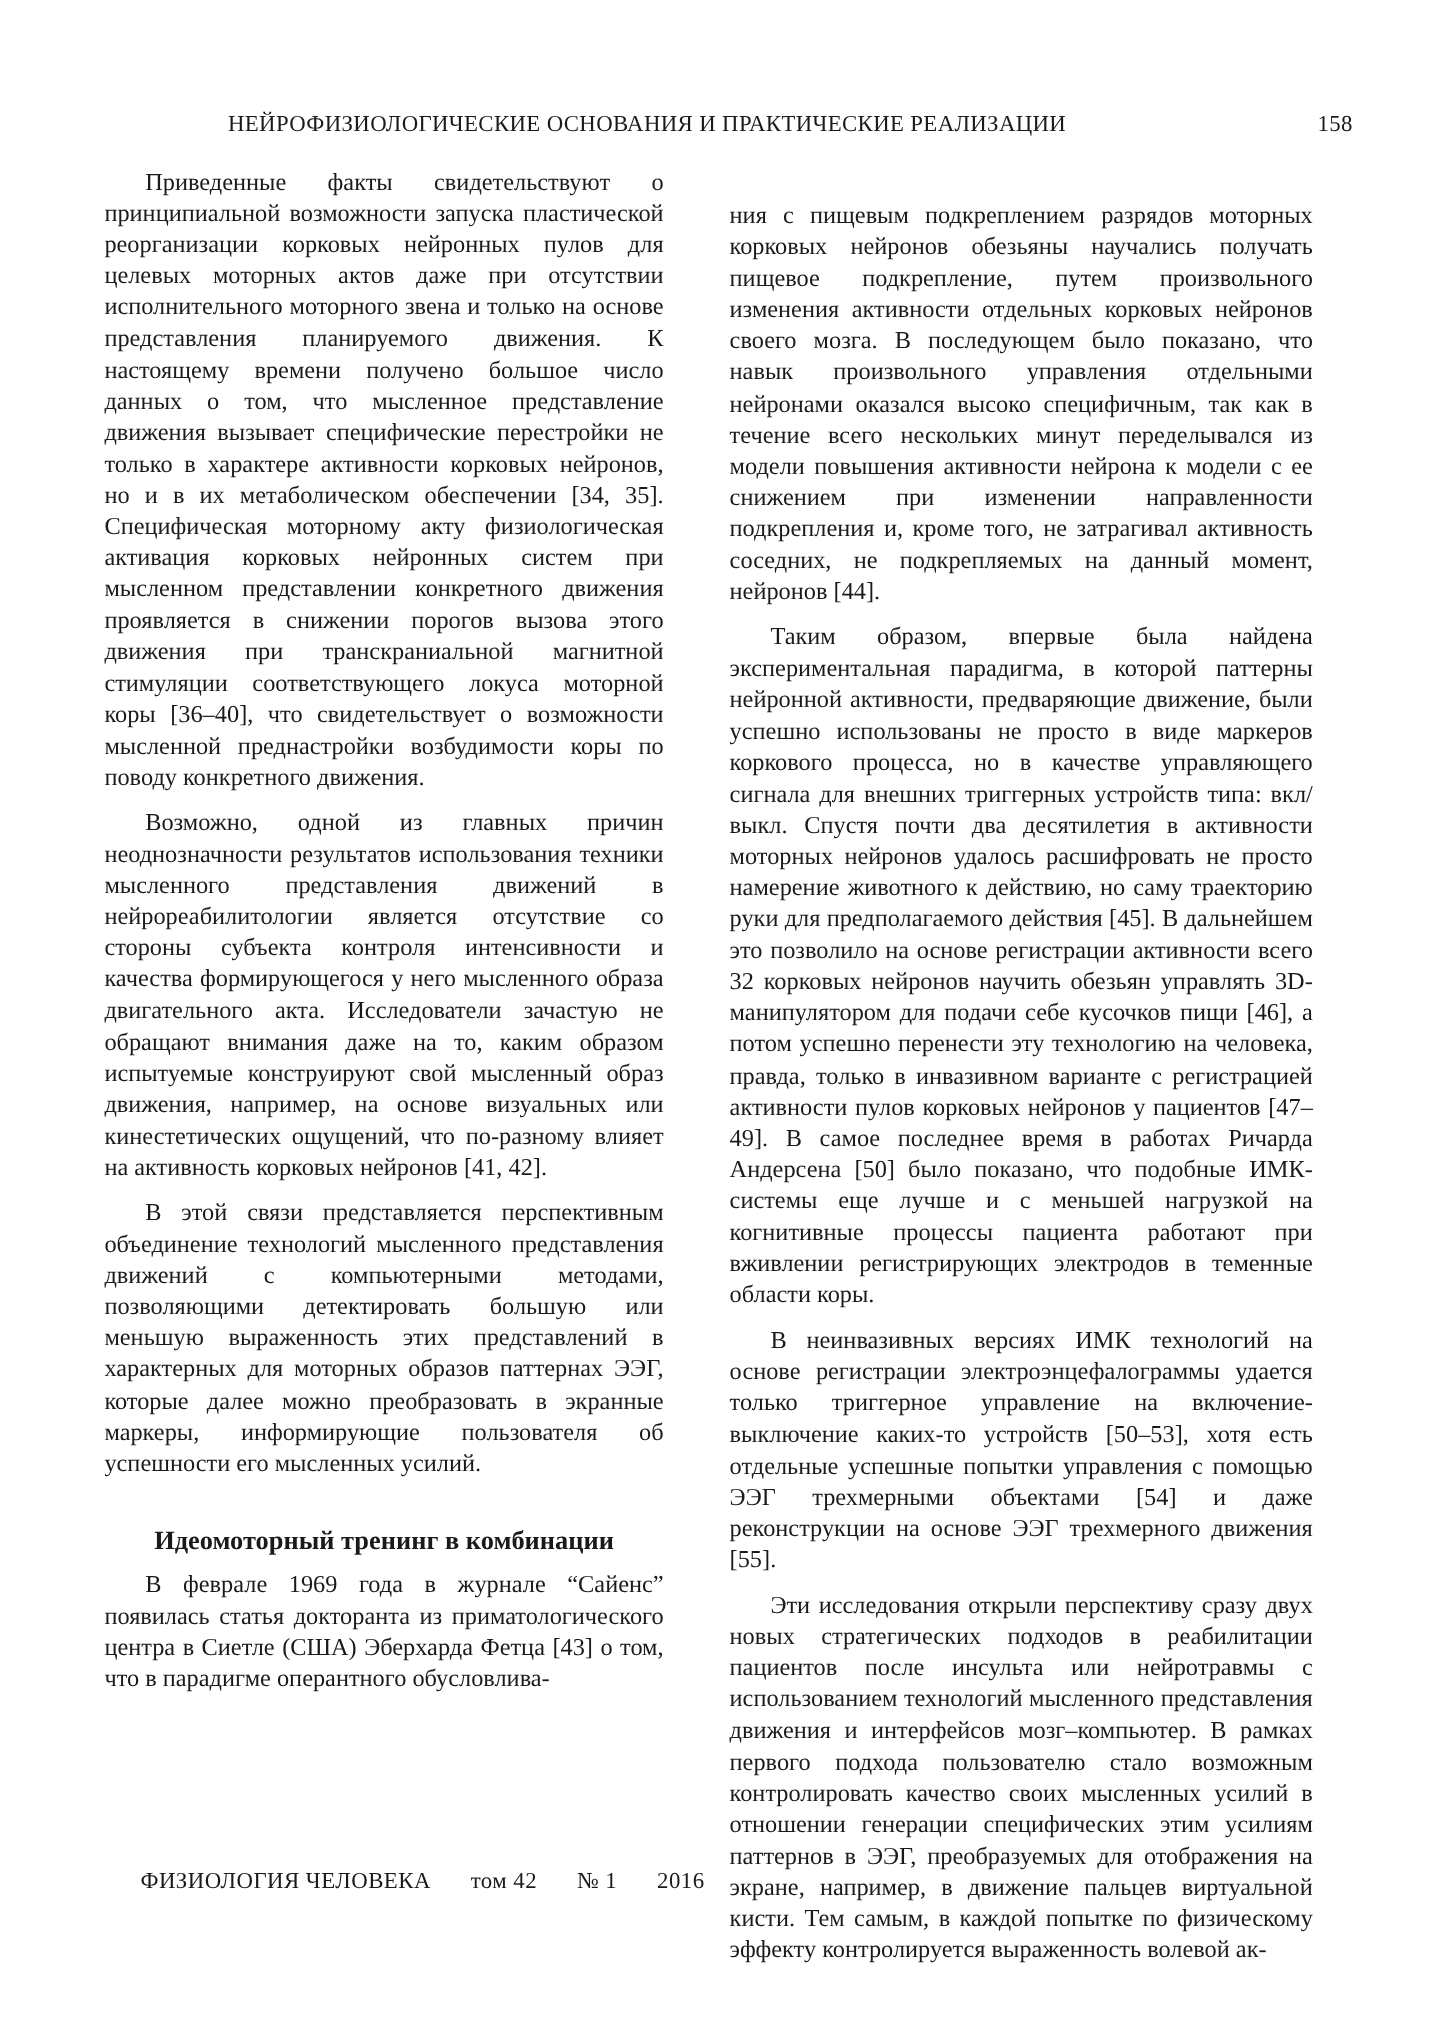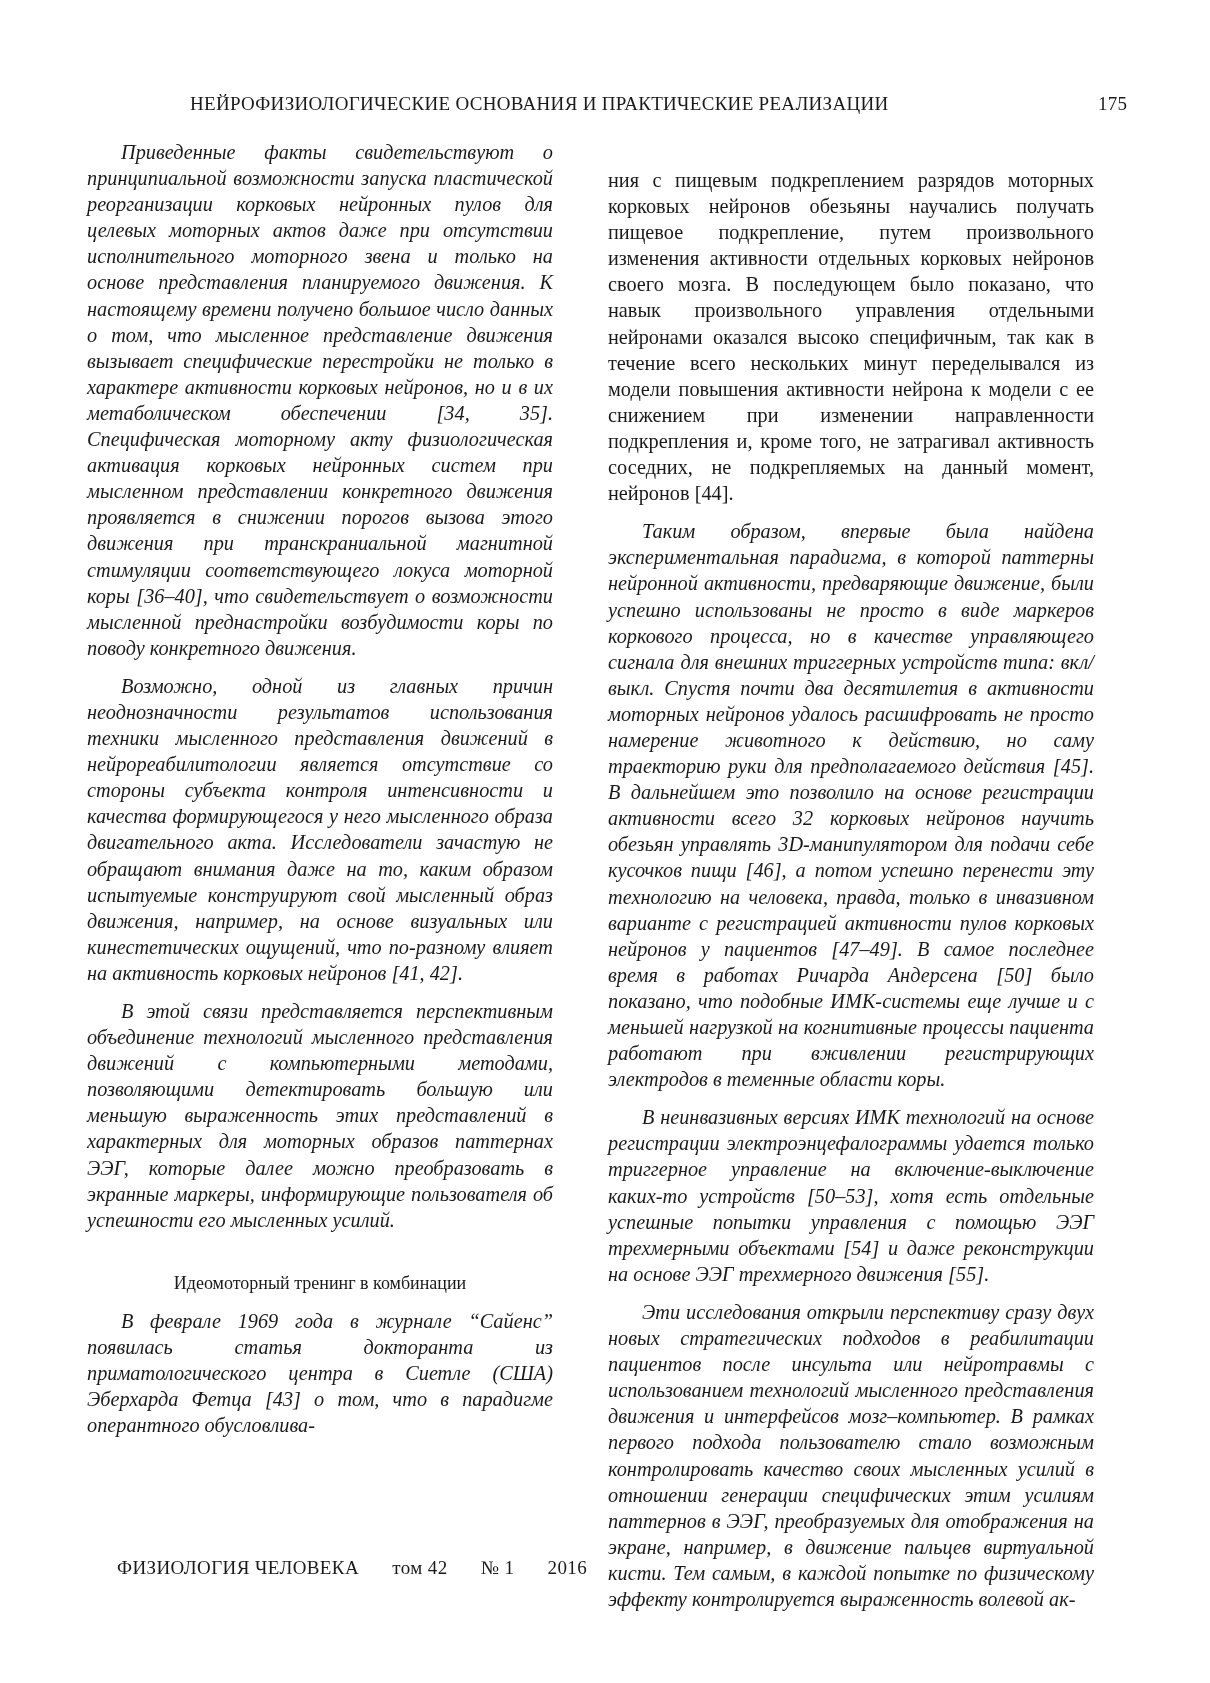--- a/index.html
+++ b/index.html
@@ -5,32 +5,32 @@
   html, body { margin:0; padding:0; background:#ffffff; }
   body { width:1210px; height:1683px; position:relative; overflow:hidden; color:#1a1a1a;
          font-family:"Liberation Serif","DejaVu Serif",serif; }
   .running-head { position:absolute; top:93px; left:190px; width:900px; font-size:19px; letter-spacing:0.3px; }
   .running-head .title { position:absolute; left:0; top:0; }
   .running-head .pageno { position:absolute; left:908px; top:0; }
   .col { position:absolute; top:139px; font-size:20.3px; line-height:26.1px; text-align:justify; }
   .col.left { left:87px; width:466px; }
   .col.right { left:608px; width:486px;margin-top:28px; }
   .col p { margin:0 0 12px 0; text-indent:0; }
-  .col p.indent { text-indent:34px;font-style:italic; }
+  .col p.indent { text-indent:34px; }
   .col p.cont { text-indent:0; }
-  .heading { text-align:center; font-weight:normal; font-size:18px; line-height:25px; margin:38px 0 12px 0; }
+  .heading { text-align:center; font-weight:bold; font-size:22px; line-height:25px; margin:38px 0 12px 0; }
   .footer { position:absolute; top:1557px; left:117px; font-size:19px; letter-spacing:0.4px; }
   .footer span { margin-right:28px; }
 </style>
 </head>
 <body>
 
 <div class="running-head">
   <span class="title">НЕЙРОФИЗИОЛОГИЧЕСКИЕ ОСНОВАНИЯ И ПРАКТИЧЕСКИЕ РЕАЛИЗАЦИИ</span>
-  <span class="pageno">175</span>
+  <span class="pageno">158</span>
 </div>
 
 <div class="col left">
   <p class="indent">Приведенные факты свидетельствуют о принципиальной возможности запуска пластической реорганизации корковых нейронных пулов для целевых моторных актов даже при отсутствии исполнительного моторного звена и только на основе представления планируемого движения. К настоящему времени получено большое число данных о том, что мысленное представление движения вызывает специфические перестройки не только в характере активности корковых нейронов, но и в их метаболическом обеспечении [34, 35]. Специфическая моторному акту физиологическая активация корковых нейронных систем при мысленном представлении конкретного движения проявляется в снижении порогов вызова этого движения при транскраниальной магнитной стимуляции соответствующего локуса моторной коры [36–40], что свидетельствует о возможности мысленной преднастройки возбудимости коры по поводу конкретного движения.</p>
   <p class="indent">Возможно, одной из главных причин неоднозначности результатов использования техники мысленного представления движений в нейрореабилитологии является отсутствие со стороны субъекта контроля интенсивности и качества формирующегося у него мысленного образа двигательного акта. Исследователи зачастую не обращают внимания даже на то, каким образом испытуемые конструируют свой мысленный образ движения, например, на основе визуальных или кинестетических ощущений, что по-разному влияет на активность корковых нейронов [41, 42].</p>
   <p class="indent">В этой связи представляется перспективным объединение технологий мысленного представления движений с компьютерными методами, позволяющими детектировать большую или меньшую выраженность этих представлений в характерных для моторных образов паттернах ЭЭГ, которые далее можно преобразовать в экранные маркеры, информирующие пользователя об успешности его мысленных усилий.</p>
   <div class="heading">
     <div>Идеомоторный тренинг в комбинации</div>
   </div>
   <p class="indent">В феврале 1969 года в журнале “Сайенс” появилась статья докторанта из приматологического центра в Сиетле (США) Эберхарда Фетца [43] о том, что в парадигме оперантного обусловлива-</p>

